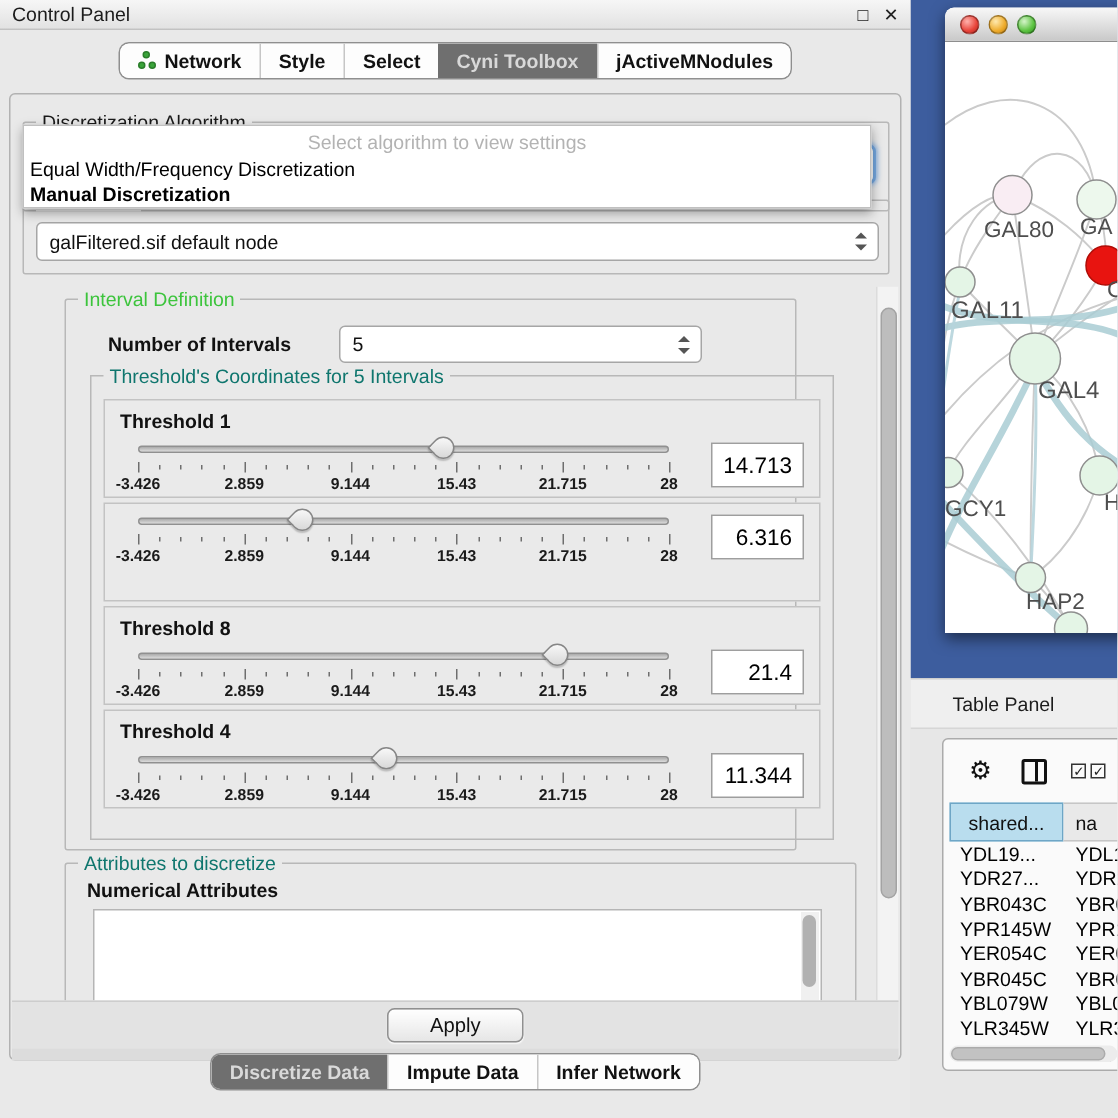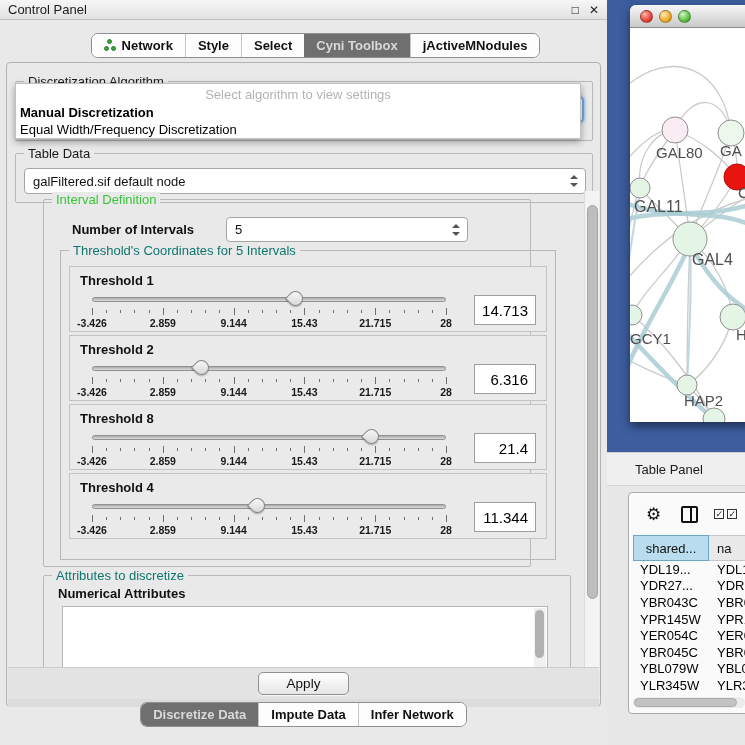--- a/index.html
+++ b/index.html
@@ -8,21 +8,21 @@
   #page{position:relative;width:745px;height:745px;overflow:hidden;}
 
   
   #cp{position:absolute;left:0;top:0;width:607px;height:745px;background:#e9e9e9;}
   .cp-titlebar{position:absolute;left:0;top:0;width:100%;height:20px;
     background:linear-gradient(#f6f6f6,#e2e2e2);border-bottom:1px solid #c2c2c2;
     display:flex;align-items:center;padding:0 8px;font-size:13px;color:#1c1c1c;}
   .cp-title{flex:1;}
   .win-ic{font-size:12px;color:#222;margin-left:10px;font-weight:bold;cursor:default;}
   .cp-tabrow{position:absolute;left:0;top:22px;width:100%;height:36px;
-    display:flex;justify-content:center;align-items:flex-end;margin-left:12px;}
+    display:flex;justify-content:center;align-items:center;}
   .seg{display:flex;border:1px solid #8f8f8f;border-radius:7px;overflow:hidden;
     background:#fdfdfd;height:25px;align-items:stretch;}
   .seg-tab{display:flex;align-items:center;padding:0 12px;font-size:13px;font-weight:bold;
     color:#111;background:#fdfdfd;cursor:default;white-space:nowrap;}
   .seg-tab + .seg-tab{border-left:1px solid #c6c6c6;}
   .seg-tab.sel{background:#6f6f6f;color:#d9d9d9;border-left:none;}
   .net-icon{position:relative;width:12px;height:13px;margin-right:6px;display:inline-block;}
   .net-icon i{position:absolute;width:5px;height:5px;border-radius:50%;background:#3aa43a;border:1px solid #2a7d2a;}
 
   .outer-panel{position:absolute;left:6px;top:62px;width:595px;height:645px;
@@ -36,21 +36,21 @@
   
   .algo-group{left:8px;top:18px;width:578px;height:60px;}
   .algo-combo-stub{position:absolute;left:8px;top:14px;width:560px;height:27px;background:#fff;
     border:2px solid #74a7e0;border-radius:5px;box-shadow:0 0 3px 1px rgba(100,160,230,.6);}
   .popup{position:absolute;left:8px;top:20px;width:566px;height:56px;background:#fff;
     border:1px solid #c0c0c0;box-shadow:0 3px 7px rgba(0,0,0,.35);z-index:40;padding-top:2px;}
   .popup-placeholder{text-align:center;color:#b3b3b3;font-size:13px;height:18px;line-height:18px;}
   .popup-opt{font-size:13px;height:17px;line-height:17px;padding-left:4px;color:#000;white-space:nowrap;}
   .popup-opt.bold{font-weight:bold;}
 
-  .tdata-group{left:8px;top:90px;width:578px;height:50px;padding-left:19px;}
+  .tdata-group{left:8px;top:70px;width:578px;height:50px;padding-left:19px;}
   .combo{position:absolute;background:#fff;border:1px solid #a6a6a6;border-radius:4px;
     font-size:13px;color:#111;display:flex;align-items:center;padding-left:8px;}
   .spin{position:absolute;right:8px;top:50%;transform:translateY(-50%);width:7px;height:12px;}
   .spin:before,.spin:after{content:"";position:absolute;left:0;border-left:4px solid transparent;border-right:4px solid transparent;}
   .spin:before{top:0;border-bottom:4px solid #555;}
   .spin:after{bottom:0;border-top:4px solid #555;}
   .tdata-combo{left:8px;top:14px;width:562px;height:26px;}
 
   .scroll-region{position:absolute;left:8px;top:128px;width:584px;height:476px;overflow:hidden;}
   .vscroll{position:absolute;right:0;top:0;bottom:0;width:15px;background:#f3f3f3;border-left:1px solid #dcdcdc;}
@@ -179,22 +179,22 @@
     <div class="outer-panel">
 
       <div class="group algo-group">
         <span class="group-label">Discretization Algorithm</span>
         <div class="algo-combo-stub"></div>
       </div>
 
       <div class="popup">
         <div class="popup-placeholder">Select algorithm to view settings</div>
         <div id="popup-opts">
+            <div class="popup-opt">Equal Width/Frequency Discretization</div>
             <div class="popup-opt bold">Manual Discretization</div>
-            <div class="popup-opt">Equal Width/Frequency Discretization</div>
           </div>
       </div>
 
       <div class="group tdata-group">
         <span class="group-label">Table Data</span>
         <div class="combo tdata-combo">
           <span>galFiltered.sif default node</span>
           <span class="spin"></span>
         </div>
       </div>
@@ -252,21 +252,20 @@
                         <span style="left: 40%;">9.144</span>
                         <span style="left: 60%;">15.43</span>
                         <span style="left: 80%;">21.715</span>
                         <span style="left: 100%;">28</span>
                       </div>
                     </div>
                     <div class="thr-val">14.713</div>
                   </div>
                 </div>
                 <div class="thr-panel">
-                  <div class="thr-title">Threshold 2</div>
                   <div class="thr-row">
                     <div class="slider">
                       <div class="track"></div>
                       <div class="thumb" style="left: 30.9998%;"></div>
                       <div class="ticks">
                         <div class="tick major" style="left: 0%;"></div>
                         <div class="tick minor" style="left: 4%;"></div>
                         <div class="tick minor" style="left: 8%;"></div>
                         <div class="tick minor" style="left: 12%;"></div>
                         <div class="tick minor" style="left: 16%;"></div>

